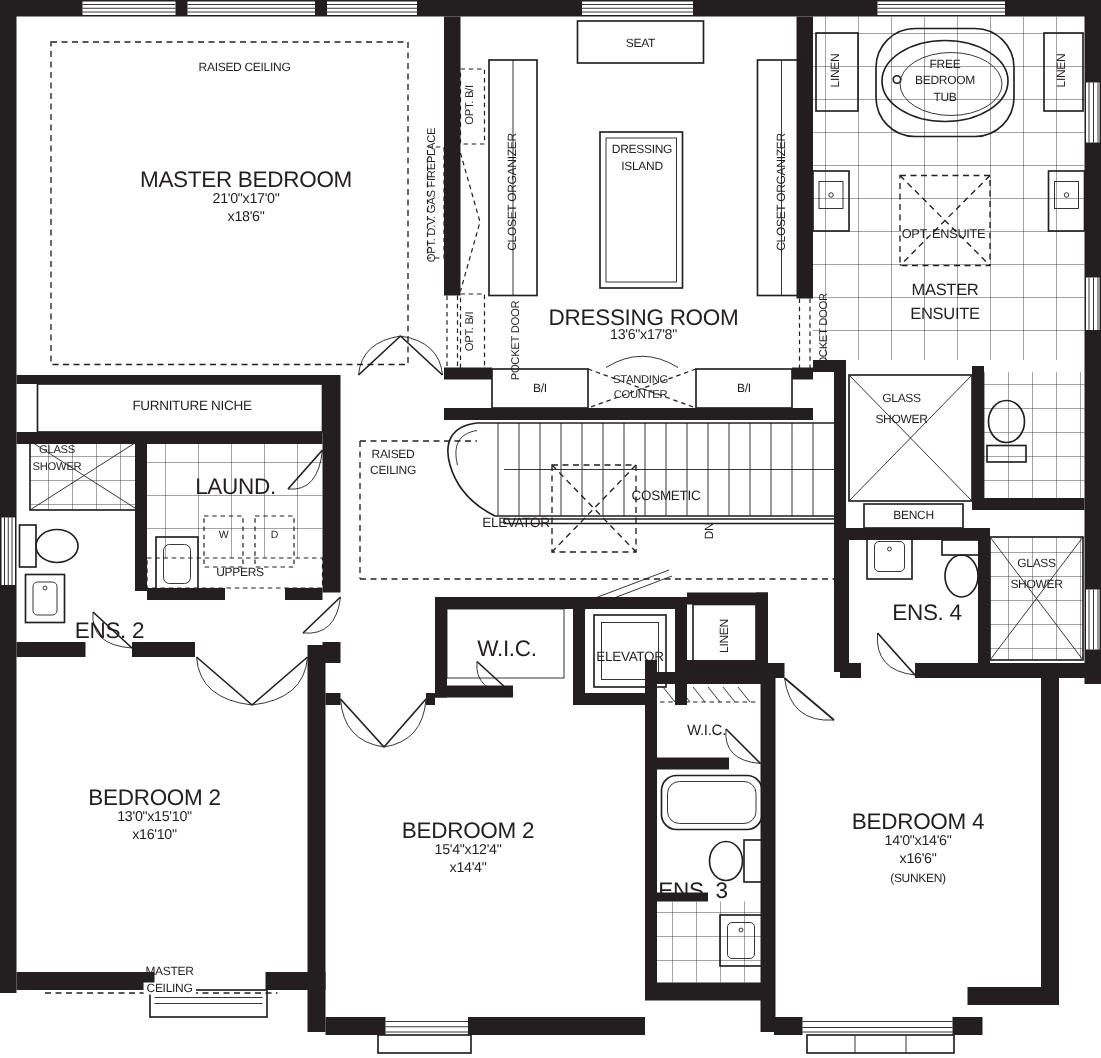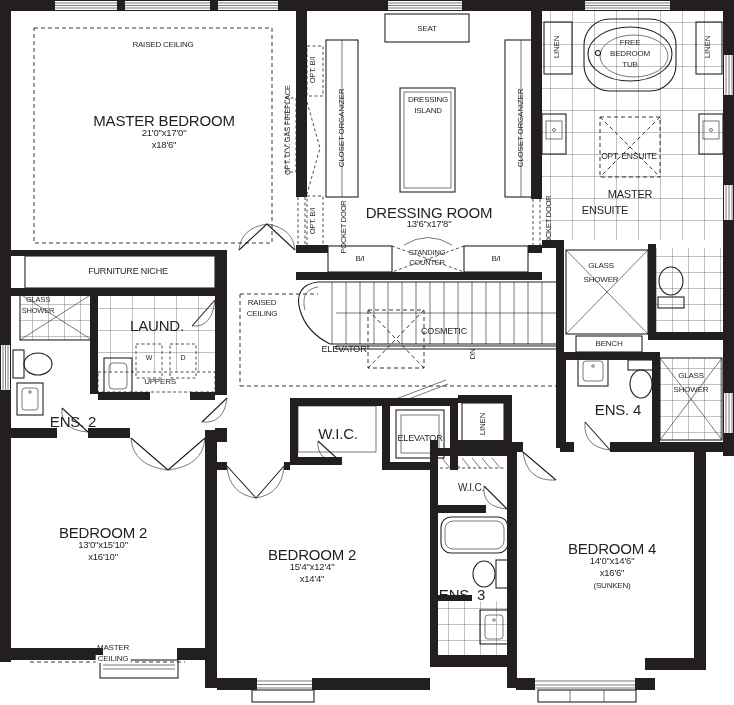--- a/index.html
+++ b/index.html
@@ -273,21 +273,21 @@
 <div class="lbl s75" style="left:427px;top:253px">STANDING</div>
 <div class="lbl s75" style="left:427px;top:263px">COUNTER</div>
 
 <div class="lbl s8 v" style="left:557px;top:47px">LINEN</div>
 <div class="lbl s8 v" style="left:708px;top:47px">LINEN</div>
 <div class="lbl s8" style="left:630px;top:43px">FREE</div>
 <div class="lbl s8" style="left:630px;top:54px">BEDROOM</div>
 <div class="lbl s8" style="left:630px;top:65px">TUB</div>
 <div class="lbl s85" style="left:629px;top:156px">OPT. ENSUITE</div>
 <div class="lbl s12" style="left:630px;top:194px">MASTER</div>
-<div class="lbl s12" style="left:605px;top:210px">ENSUITE</div>
+<div class="lbl s12" style="left:630px;top:210px">ENSUITE</div>
 <div class="lbl s8" style="left:601px;top:266px">GLASS</div>
 <div class="lbl s8" style="left:601px;top:280px">SHOWER</div>
 <div class="lbl s8" style="left:609px;top:344px">BENCH</div>
 
 <div class="lbl s9" style="left:128px;top:271px">FURNITURE NICHE</div>
 <div class="lbl s75" style="left:38px;top:300px">GLASS</div>
 <div class="lbl s75" style="left:38px;top:311px">SHOWER</div>
 <div class="lbl s11" style="left:157px;top:325px">LAUND.</div>
 <div class="lbl s7" style="left:149px;top:357px">W</div>
 <div class="lbl s7" style="left:183px;top:357px">D</div>

